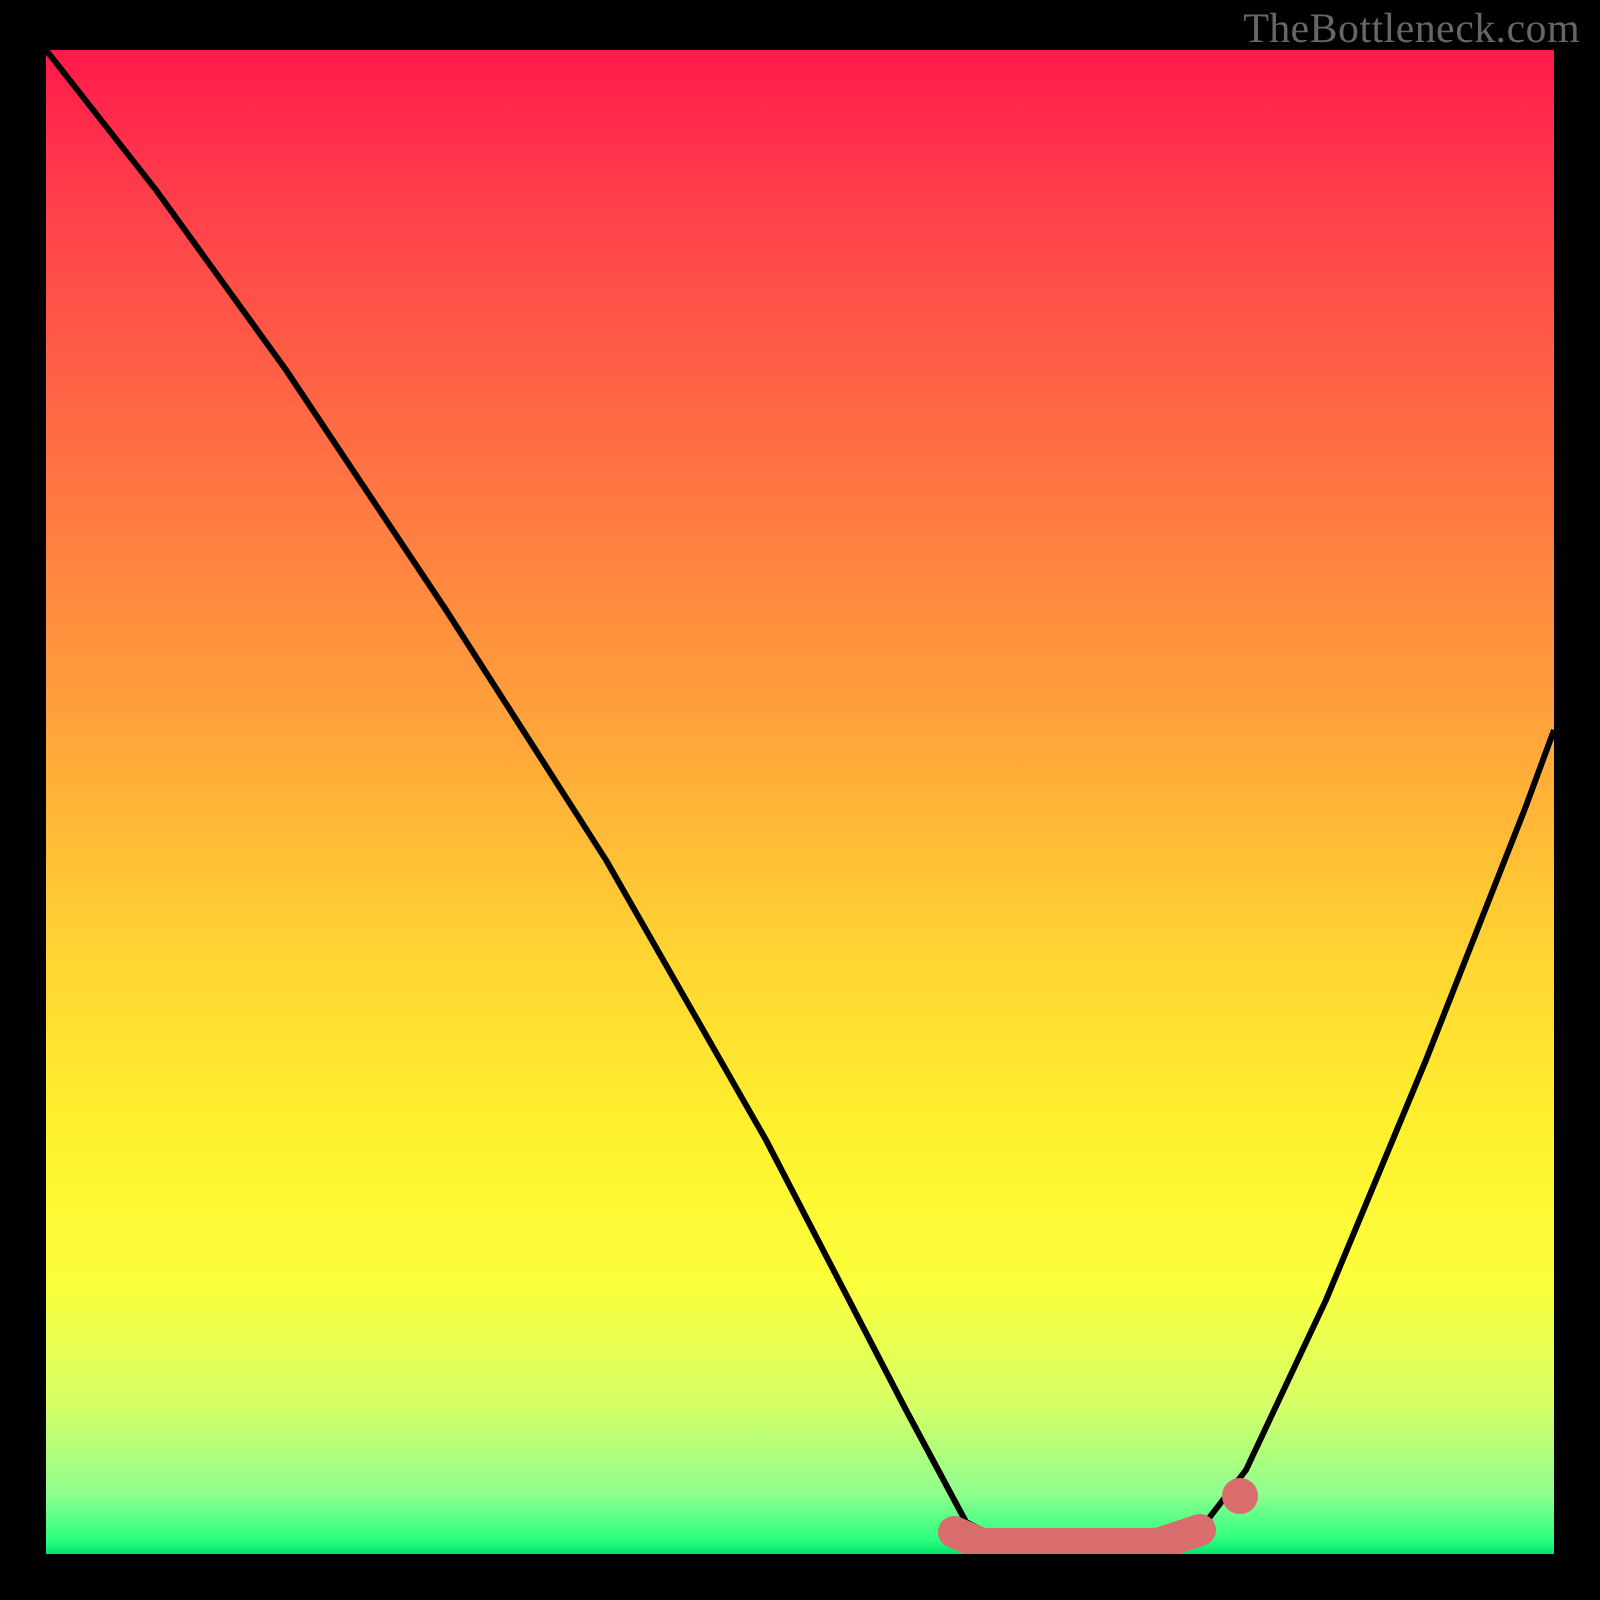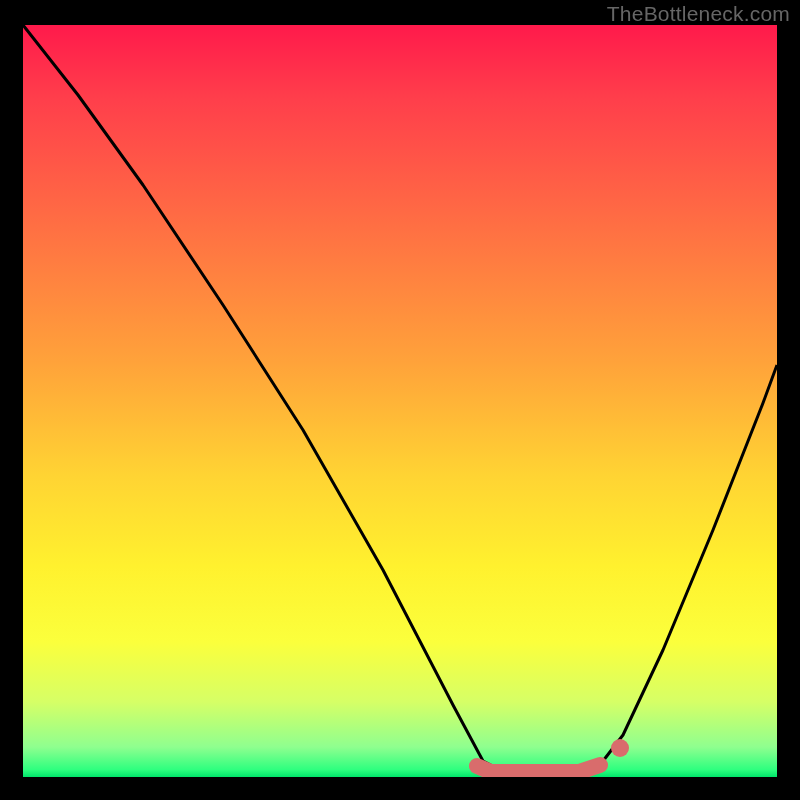--- a/index.html
+++ b/index.html
@@ -11,20 +11,21 @@
     overflow: hidden;
     font-family: Arial, Helvetica, sans-serif;
   }
   .frame {
     position: absolute;
     left: 0;
     top: 0;
     width: 800px;
     height: 800px;
     background: #000;
+    font-family: Liberation Serif, serif;
   }
   .plot {
     position: absolute;
     left: 23px;
     top: 25px;
     width: 754px;
     height: 752px;
     background: linear-gradient(
       to bottom,
       #ff1a4b 0%,

